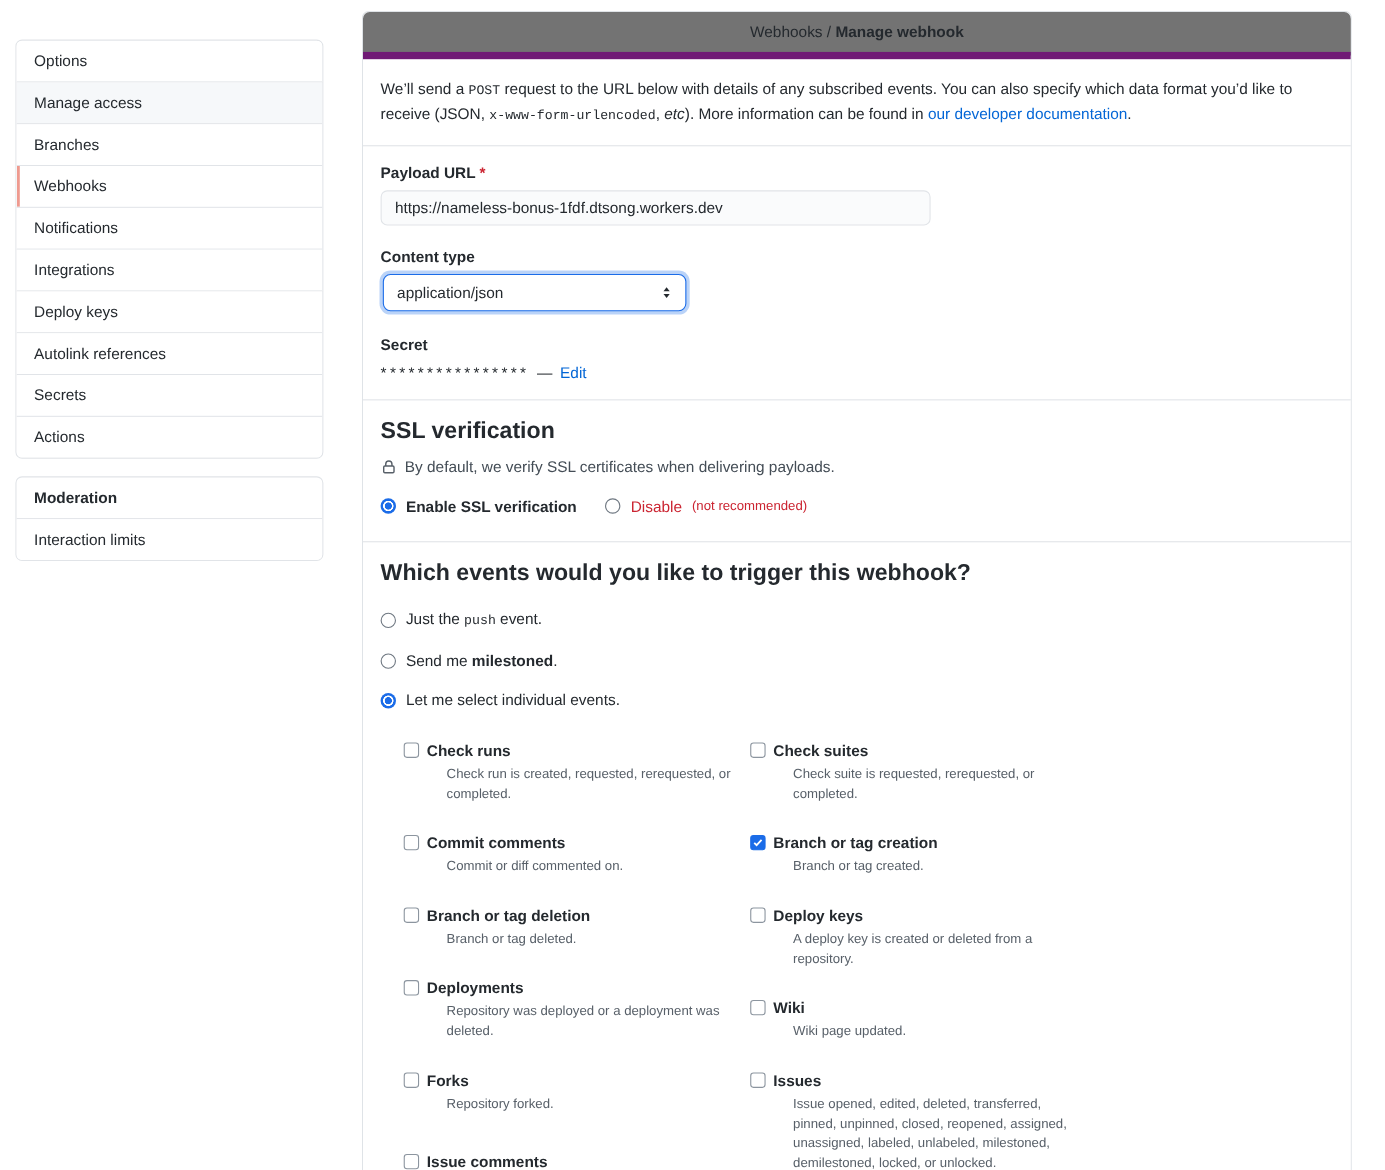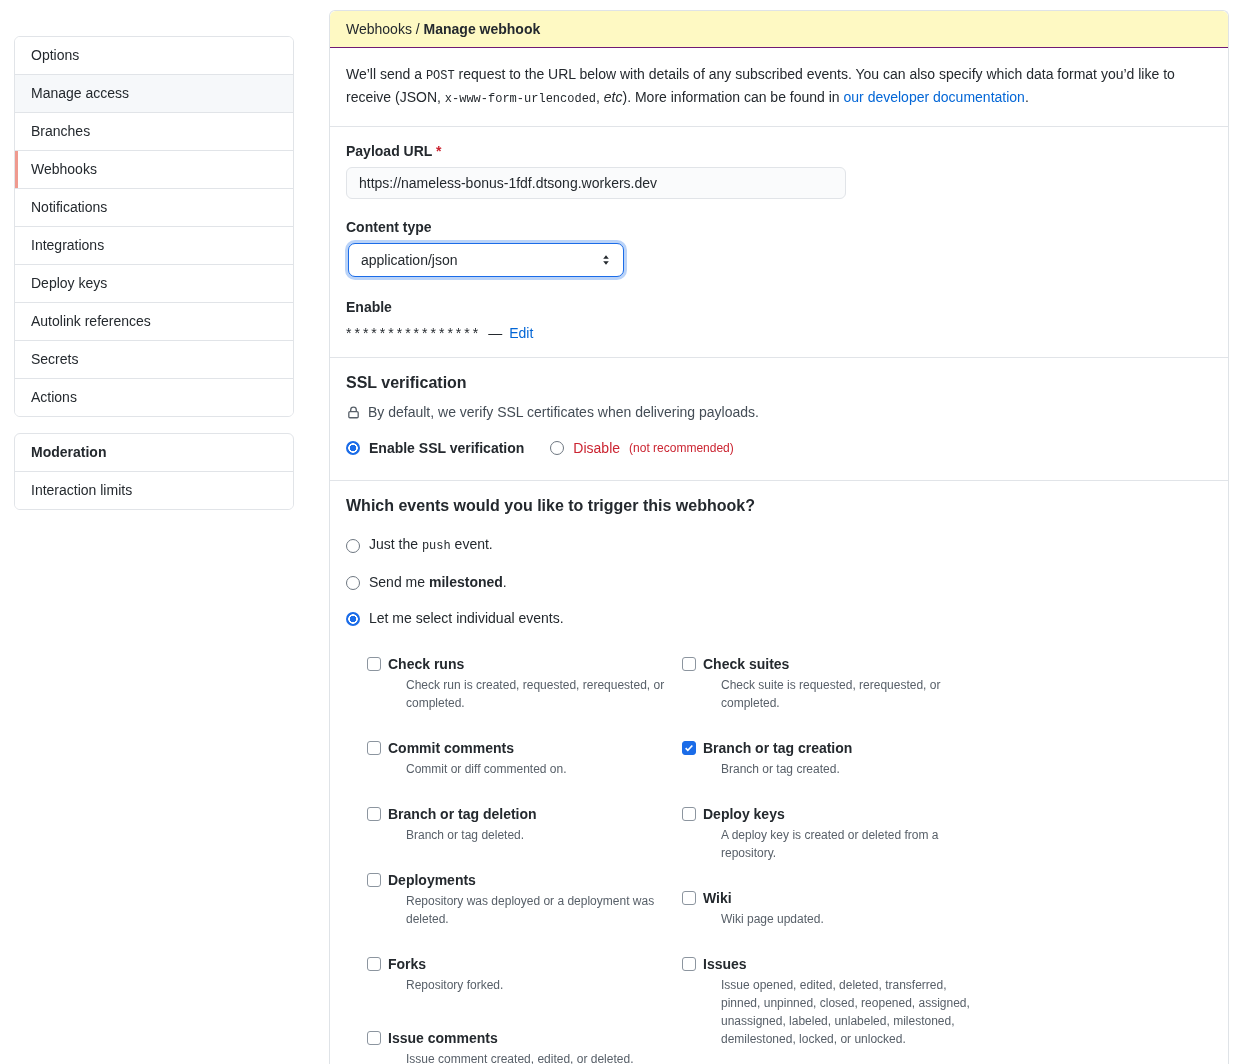--- a/index.html
+++ b/index.html
@@ -37,25 +37,26 @@
   
   .main { flex: 1 1 auto; margin-top: 2px; }
   .panel {
     border: 1px solid #dfe3e7;
     border-radius: 6px 6px 0 0;
     border-bottom: none;
     background: #fff;
     min-height: 1060px;
   }
   .panel-header {
-    background: #fef9c3;
-    border-bottom: 1px solid #701a75;
+    background: #737373;
+    border-bottom: 7px solid #701a75;
     padding: 8px 16px;
     border-radius: 6px 6px 0 0;
     line-height: 20px;
+    text-align: center;
   }
   .panel-header .crumb-current { font-weight: bold; }
   .panel-section { padding: 16px; border-bottom: 1px solid #e1e4e8; }
   .panel-section.events { border-bottom: none; }
   .intro p { line-height: 21px; max-width: 880px; }
   code, .code {
     font-family: "Liberation Mono", monospace;
     font-size: 12px;
   }
   .italic { font-style: italic; }
@@ -115,21 +116,21 @@
     background: #fff;
     position: absolute;
     left: 0; top: 3px;
     display: flex; align-items: center; justify-content: center;
   }
   .checkbox svg { display: none; }
   .checkbox.checked { background: #1b6ce8; border-color: #1b6ce8; }
   .checkbox.checked svg { display: block; }
 
   
-  .section-heading { font-size: 16px; font-weight: bold; margin-bottom: 10px; }
+  .section-heading { font-size: 21px; font-weight: bold; margin-bottom: 10px; }
   .ssl-note { display: flex; align-items: center; gap: 7px; color: #444d56; margin-bottom: 18px; line-height: 20px; }
   .ssl-radios { display: flex; align-items: center; gap: 26px; margin: 6px 0 8px; }
   .radio-pair { display: flex; align-items: center; gap: 9px; }
   .bold { font-weight: bold; }
   .danger { color: #cb2431; }
   .danger-note { font-size: 12px; }
 
   
   .events .section-heading { margin-bottom: 20px; }
   .event-radio { display: flex; align-items: center; gap: 9px; margin-bottom: 17px; line-height: 19px; }
@@ -189,21 +190,21 @@
         <div class="select">
           <span>application/json</span>
           <span class="icon">
             <svg width="14" height="14" viewBox="0 0 16 16">
                 <path fill="#24292e" d="M8 2.5l3.2 4H4.8z"></path>
                 <path fill="#24292e" d="M8 13.5l-3.2-4h6.4z"></path>
               </svg>
           </span>
         </div>
 
-        <label class="field-label">Enable</label>
+        <label class="field-label">Secret</label>
         <div class="secret-row">
           <span class="secret-mask">****************</span>
           <span>—</span>
           <a class="link">Edit</a>
         </div>
       </div>
 
       <div class="panel-section">
         <div class="section-heading">SSL verification</div>
         <div class="ssl-note">

